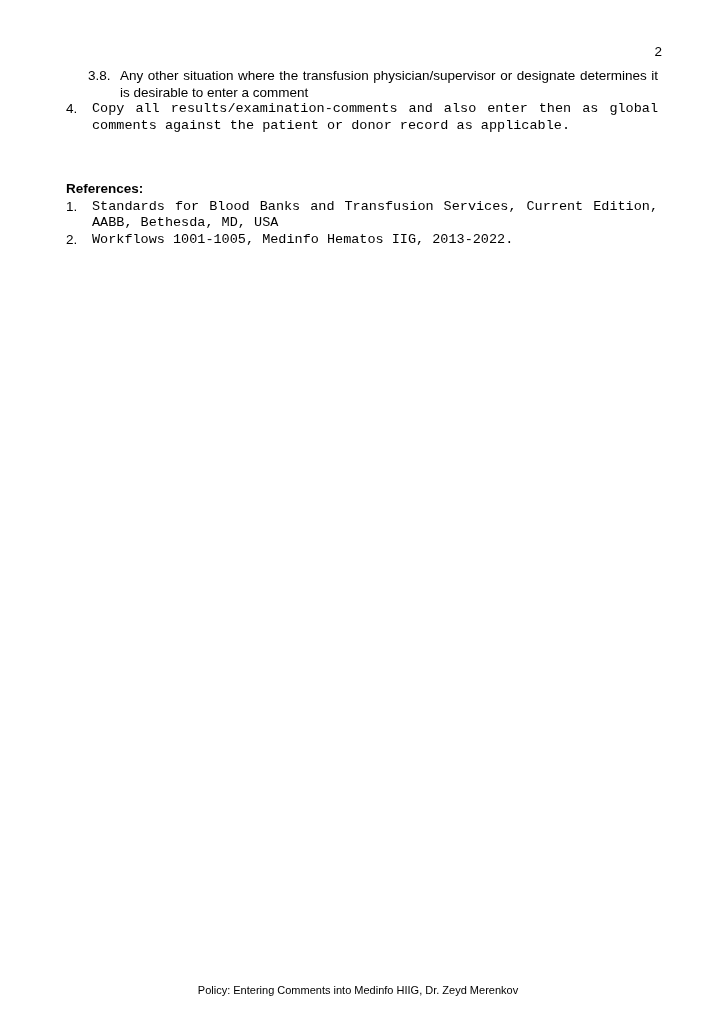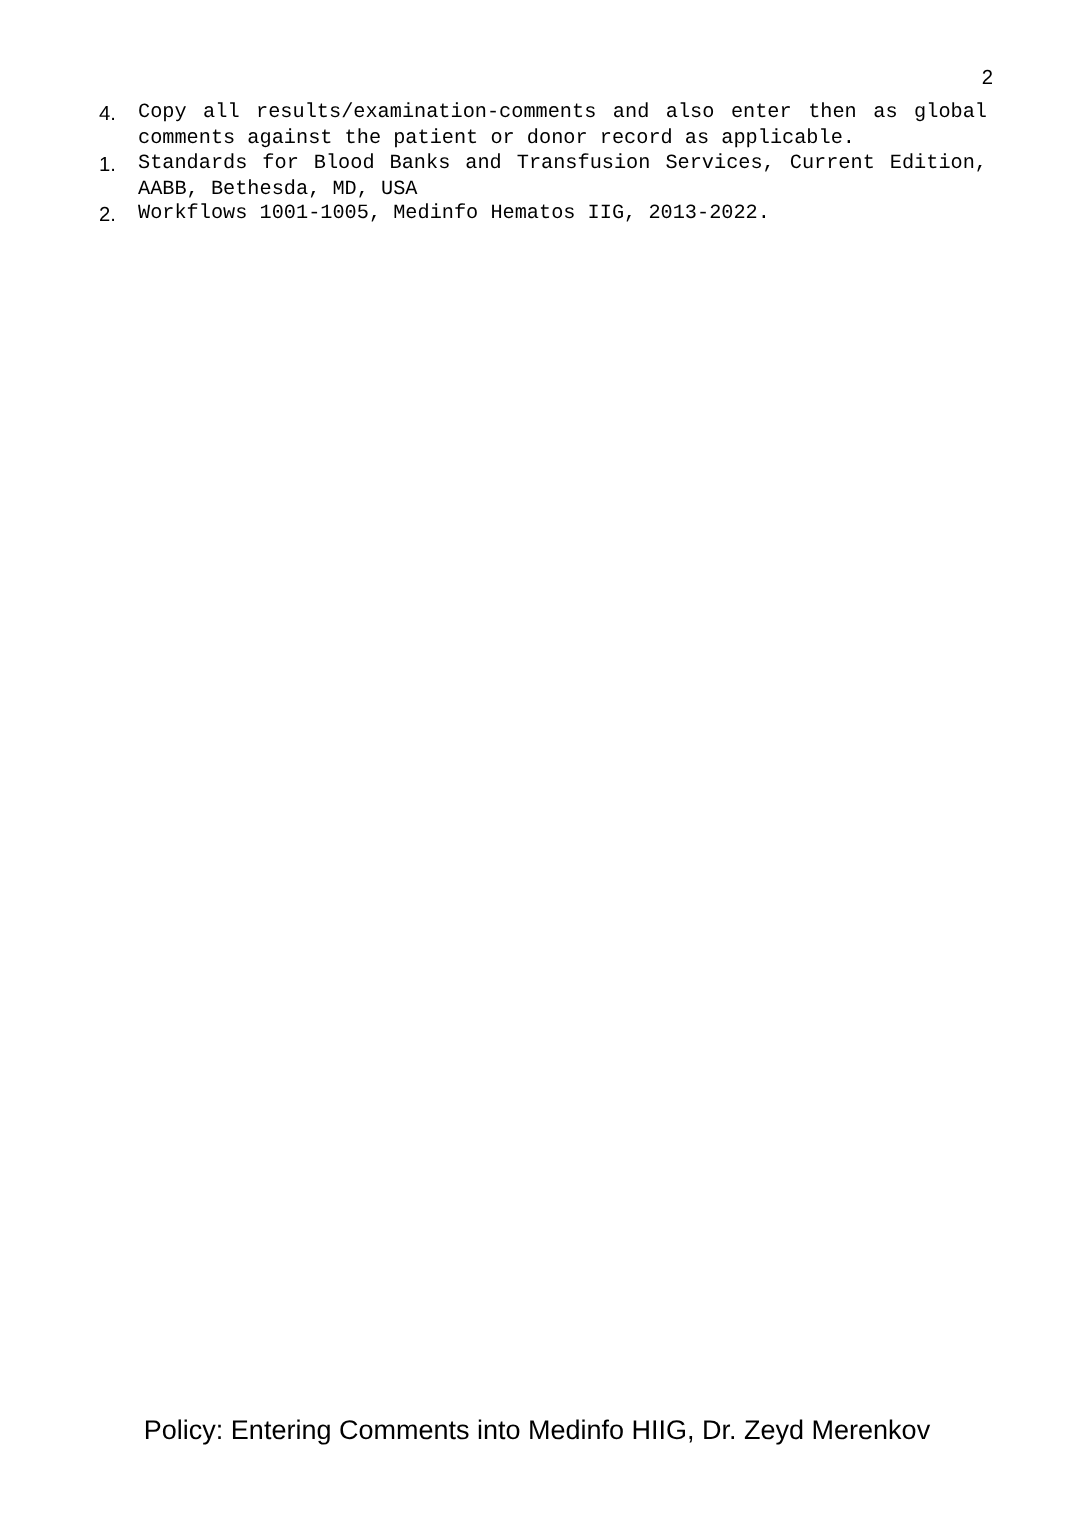--- a/index.html
+++ b/index.html
@@ -90,43 +90,48 @@
     font-size: 13.5px;
     font-weight: bold;
     line-height: 16.5px;
     margin-top: 47px;
   }
   .ref-list {
     margin-top: 1px;
   }
   .footer {
     position: absolute;
-    bottom: 60px;
+    bottom: 28px;
     left: 0;
     width: 716px;
     text-align: center;
-    font-size: 18px;
+    font-size: 11px;
   }
 </style>
 </head>
 <body>
 
 <div class="page">
 
   <div class="page-number">2</div>
 
   <div class="content">
 
 
+    <div class="subli justify-block">
+      <span class="marker">3.8.</span>
+      <span class="body stretch">Any other situation where the transfusion physician/supervisor or designate determines it is desirable to enter a comment</span>
+    </div>
 
     <div class="li justify-block">
       <span class="marker">4.</span>
       <span class="body stretch">Copy all results/examination-comments and also enter then as global comments against the patient or donor record as applicable.</span>
     </div>
 
+    <div class="refs-heading">References:</div>
 
     <div class="ref-list">
       <div class="li justify-block">
         <span class="marker">1.</span>
         <span class="body stretch">Standards for Blood Banks and Transfusion Services, Current Edition, AABB, Bethesda, MD, USA</span>
       </div>
       <div class="li">
         <span class="marker">2.</span>
         <span class="body">Workflows 1001-1005, Medinfo Hematos IIG, 2013-2022.</span>
       </div>

